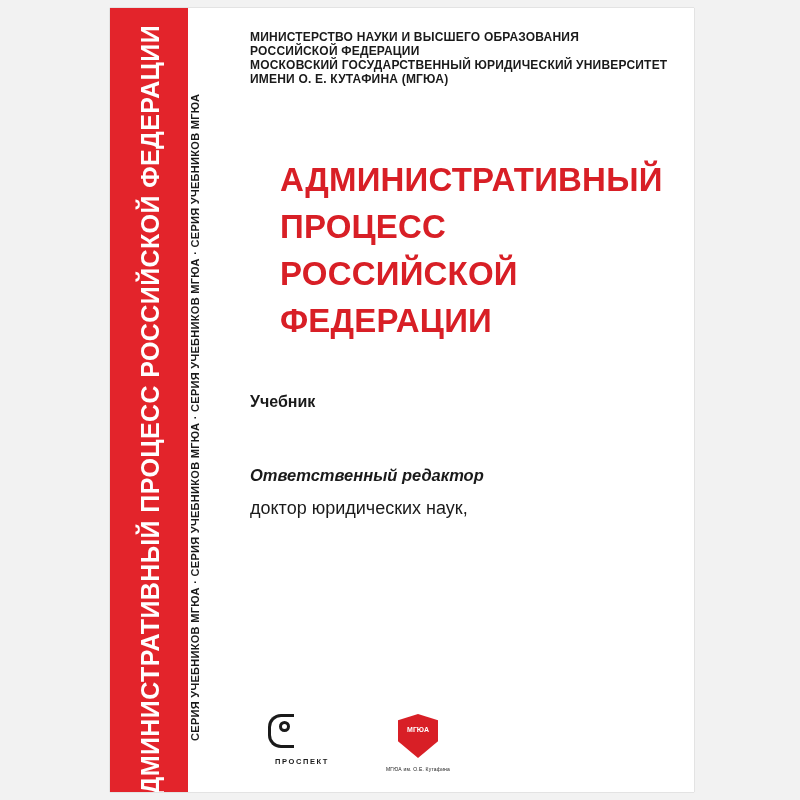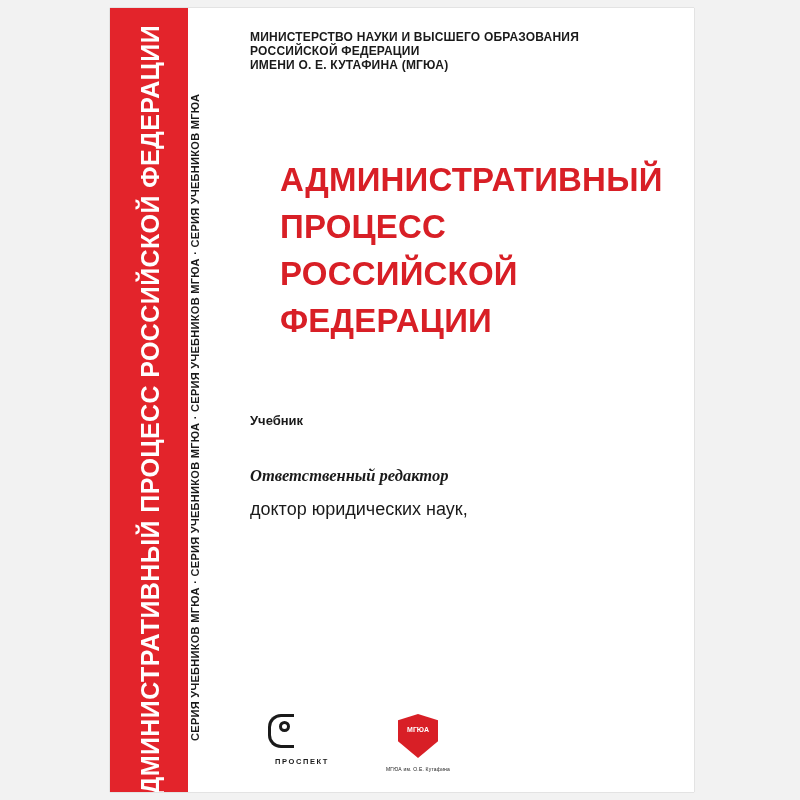--- a/index.html
+++ b/index.html
@@ -133,39 +133,38 @@
     line-height: 47px;
     letter-spacing: 0.2px;
     text-transform: uppercase;
     white-space: nowrap;
     margin-left: 30px;
   }
 
   .subtitle {
     position: absolute;
     left: 10px;
-    top: 405px;
-    font-size: 13px;
+    top: 385px;
+    font-size: 16px;
     font-weight: bold;
     color: #1a1a1a;
   }
 
   .editor-block {
     position: absolute;
     left: 10px;
     top: 458px;
     width: 420px;
   }
   .editor-block .ed-role {
     font-size: 16.5px;
     font-weight: bold;
     font-style: italic;
     color: #1a1a1a;
     margin-bottom: 11px;
-    font-family: Liberation Serif, serif;
   }
   .editor-block .ed-line {
     font-size: 18px;
     color: #1a1a1a;
     line-height: 24px;
   }
   .editor-block .ed-line b {
     font-weight: bold;
   }
 
@@ -272,20 +271,21 @@
     </div>
 
     <div class="series-vertical">
       <span>СЕРИЯ УЧЕБНИКОВ МГЮА · СЕРИЯ УЧЕБНИКОВ МГЮА · СЕРИЯ УЧЕБНИКОВ МГЮА · СЕРИЯ УЧЕБНИКОВ МГЮА</span>
     </div>
 
     <div class="content">
 
       <div class="publisher-block">
         <div>МИНИСТЕРСТВО НАУКИ И ВЫСШЕГО ОБРАЗОВАНИЯ РОССИЙСКОЙ ФЕДЕРАЦИИ</div>
+        <div>МОСКОВСКИЙ ГОСУДАРСТВЕННЫЙ ЮРИДИЧЕСКИЙ УНИВЕРСИТЕТ</div>
         <div>ИМЕНИ О. Е. КУТАФИНА (МГЮА)</div>
       </div>
 
       <div class="title-block">
         <div class="tline">АДМИНИСТРАТИВНЫЙ</div>
         <div class="tline">ПРОЦЕСС</div>
         <div class="tline">РОССИЙСКОЙ</div>
         <div class="tline">ФЕДЕРАЦИИ</div>
       </div>
 

